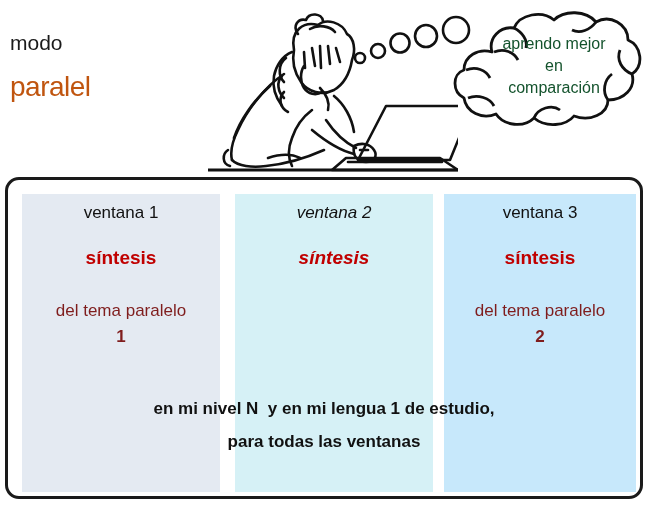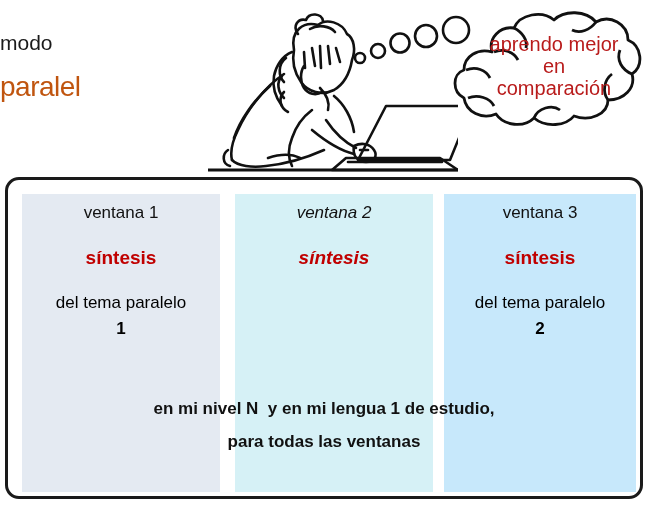--- a/index.html
+++ b/index.html
@@ -12,21 +12,21 @@
     height: 512px;
     position: relative;
     overflow: hidden;
     font-family: "Liberation Sans", sans-serif;
     color: #000000;
   }
 
   
   #header-title {
     position: absolute;
-    left: 0;
+    left: 10px;
     top: 30px;
     width: 220px;
   }
   #title-modo {
     font-size: 21px;
     line-height: 26px;
     color: #1a1a1a;
     letter-spacing: 0px;
   }
   #title-paralel {
@@ -61,23 +61,23 @@
     top: 8px;
     width: 208px;
     height: 122px;
   }
   #cloud-text {
     position: absolute;
     left: 470px;
     top: 33px;
     width: 168px;
     text-align: center;
-    font-size: 20px;
+    font-size: 16px;
     line-height: 22px;
-    color: #b91c1c;
+    color: #14532d;
   }
 
   
   #panel-frame {
     position: absolute;
     left: 5px;
     top: 177px;
     width: 638px;
     height: 322px;
     border: 3px solid #1a1a1a;
@@ -111,24 +111,24 @@
     color: #111111;
   }
   .col-sintesis {
     margin-top: 22px;
     font-size: 19px;
     line-height: 24px;
     font-weight: bold;
     color: #C00000;
   }
   .col-detail {
-    margin-top: 20px;
+    margin-top: 28px;
     font-size: 17px;
     line-height: 26px;
-    color: #000000;
+    color: #7f1d1d;
   }
   .col-detail .strong-num {
     font-weight: bold;
   }
 
   
   #panel-footer {
     position: absolute;
     left: 5px;
     top: 392px;

